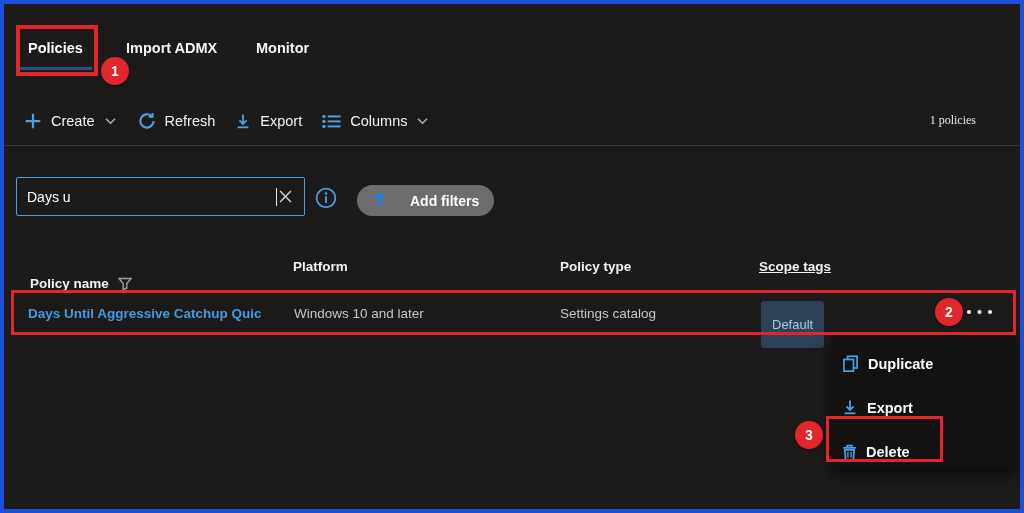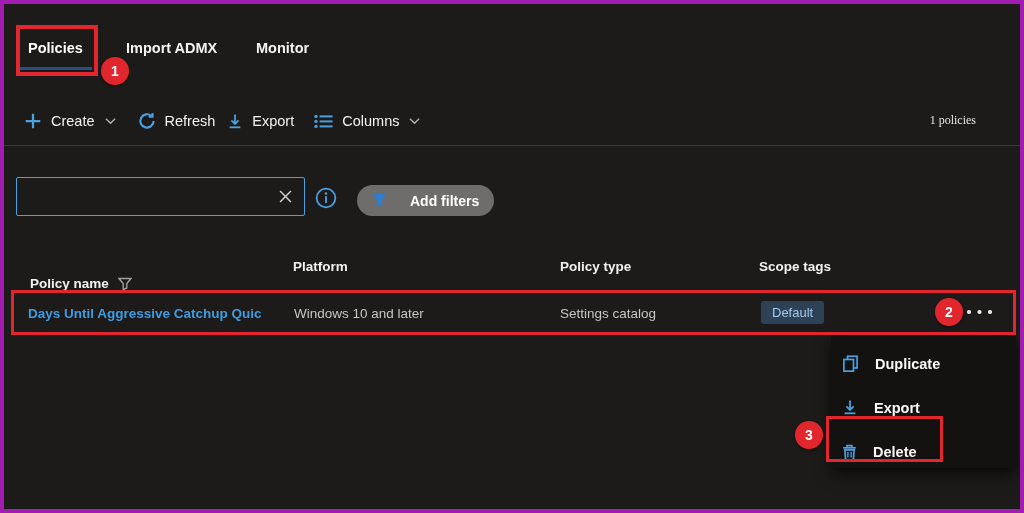--- a/index.html
+++ b/index.html
@@ -1,19 +1,19 @@
 <!DOCTYPE html>
 <html><head>
 <meta charset="utf-8">
 <style>
   * { margin:0; padding:0; box-sizing:border-box; }
   html,body { background:#000; }
   .screen {
     position:relative; width:1024px; height:513px;
-    background:#1c1b1a; border:4px solid #a21caf;
+    background:#1c1b1a; border:4px solid #1d4ed8;
     font-family:"Liberation Sans", sans-serif; overflow:hidden;
     color:#fff;
   }
   .abs { position:absolute; }
 
   
   .tab { font-size:14.5px; color:#f5f4f3; font-weight:600; cursor:pointer; }
   .tab.active { font-weight:700; color:#ffffff; }
   .tab-underline { background:#2b4d85; height:3px; }
 
@@ -44,31 +44,31 @@
 
   
   .th { font-size:13.5px; font-weight:700; color:#f3f2f1; display:flex; align-items:center; gap:9px; }
   .cell { font-size:13.5px; color:#c8c6c4; white-space:nowrap; }
   .link-cell {
     font-size:13.5px; font-weight:600; color:#3f9ce0; cursor:pointer;
     max-width:258px; overflow:hidden; white-space:nowrap;
   }
   .scope-badge {
     display:inline-block; background:#2e4257; color:#a4c9ec;
-    font-size:13px; padding:4px 11px; border-radius:3px;
+    font-size:13px; padding:16px 11px; border-radius:3px;
   }
   .more-btn { display:flex; align-items:center; cursor:pointer; padding:4px; }
 
   
   .menu {
     background:#131211; box-shadow:0 6px 14px rgba(0,0,0,0.65);
     display:flex; flex-direction:column;
   }
   .menu-item {
-    height:44px; display:flex; align-items:center; gap:16px;
+    height:44px; display:flex; align-items:center; gap:9px;
     padding-left:11px; cursor:pointer;margin-top:13px;
   }
   .menu-item .lbl { font-size:14.5px; font-weight:600; color:#fbfaf9; }
 
   
   .ann-box { border:3px solid #e2262d; pointer-events:none; }
   .ann-box.thick { border-width:4px; }
   .num-badge {
     width:28px; height:28px; border-radius:50%; background:#e2262d;
     display:flex; align-items:center; justify-content:center;
@@ -93,21 +93,21 @@
             <path d="M8 1.5v13M1.5 8h13" stroke="#4ba0e0" stroke-width="2" fill="none"></path>
           </svg>
       </span>
       <span class="lbl">Create</span>
       <span class="chev">
         <svg width="11" height="8" viewBox="0 0 12 8">
             <path d="M1 1.5l5 5 5-5" fill="none" stroke="#b0aeac" stroke-width="1.6"></path>
           </svg>
       </span>
     </div>
-    <div class="tb-item" style="margin-right:12px;">
+    <div class="tb-item" style="margin-right:20px;">
       <span style="display:flex;">
         <svg width="18" height="18" viewBox="0 0 16 16">
             <path d="M13.9 8A5.9 5.9 0 1 1 12 3.6" fill="none" stroke="#4ba0e0" stroke-width="1.9"></path>
             <path d="M12.9 0.8v3.4H9.5" fill="none" stroke="#4ba0e0" stroke-width="1.9"></path>
           </svg>
       </span>
       <span class="lbl">Refresh</span>
     </div>
     <div class="tb-item" style="margin-right:20px;">
       <span style="display:flex;">
@@ -135,20 +135,21 @@
         <svg width="11" height="8" viewBox="0 0 12 8">
             <path d="M1 1.5l5 5 5-5" fill="none" stroke="#b0aeac" stroke-width="1.6"></path>
           </svg>
       </span>
     </div>
   </div>
   <div class="abs count" style="right:44px; top:109px;">1 policies</div>
   <div class="abs divider" style="left:0; right:0; top:141px;"></div>
 
   <div class="abs searchbox" style="left:12px; top:173px; width:289px; height:39px;">
+    <input type="text" readonly="" value="Days u" style="">
     <span class="caret"></span>
     <span class="clear-btn" style="margin-left:auto;">
       <svg width="13" height="13" viewBox="0 0 12 12">
           <path d="M1 1l10 10M11 1L1 11" stroke="#cfcdcb" stroke-width="1.4"></path>
         </svg>
     </span>
   </div>
   <span class="abs" style="left:311px; top:183px; display:flex;">
     <svg width="22" height="22" viewBox="0 0 20 20">
         <circle cx="10" cy="10" r="8.5" fill="none" stroke="#4ba0e0" stroke-width="1.6"></circle>
@@ -172,21 +173,21 @@
           <path d="M1 1.5h12L8.8 6.6v4.4L5.2 12.6V6.6z" fill="none" stroke="#a19f9d" stroke-width="1.4"></path>
         </svg>
     </span>
   </div>
   <div class="abs th" style="left:289px; top:255px;">
     <span>Platform</span>
   </div>
   <div class="abs th" style="left:556px; top:255px;">
     <span>Policy type</span>
   </div>
-  <div class="abs th" style="left:755px; top:255px;">
+  <div class="abs th" style="left:755px; top:255px;text-decoration:underline;">
     <span>Scope tags</span>
   </div>
 
   <div class="abs" style="left:0; top:287px; width:1024px; height:44px;">
     <div class="abs link-cell" style="left:24px; top:15px;">Days Until Aggressive Catchup Quic</div>
     <div class="abs cell" style="left:290px; top:15px;">Windows 10 and later</div>
     <div class="abs cell" style="left:556px; top:15px;">Settings catalog</div>
     <div class="abs" style="left:757px; top:10px;">
       <span class="scope-badge">Default</span>
     </div>

